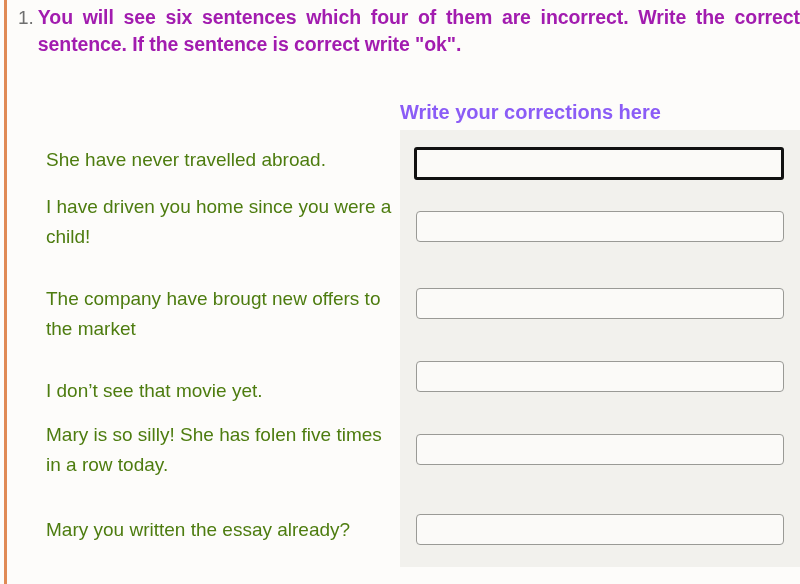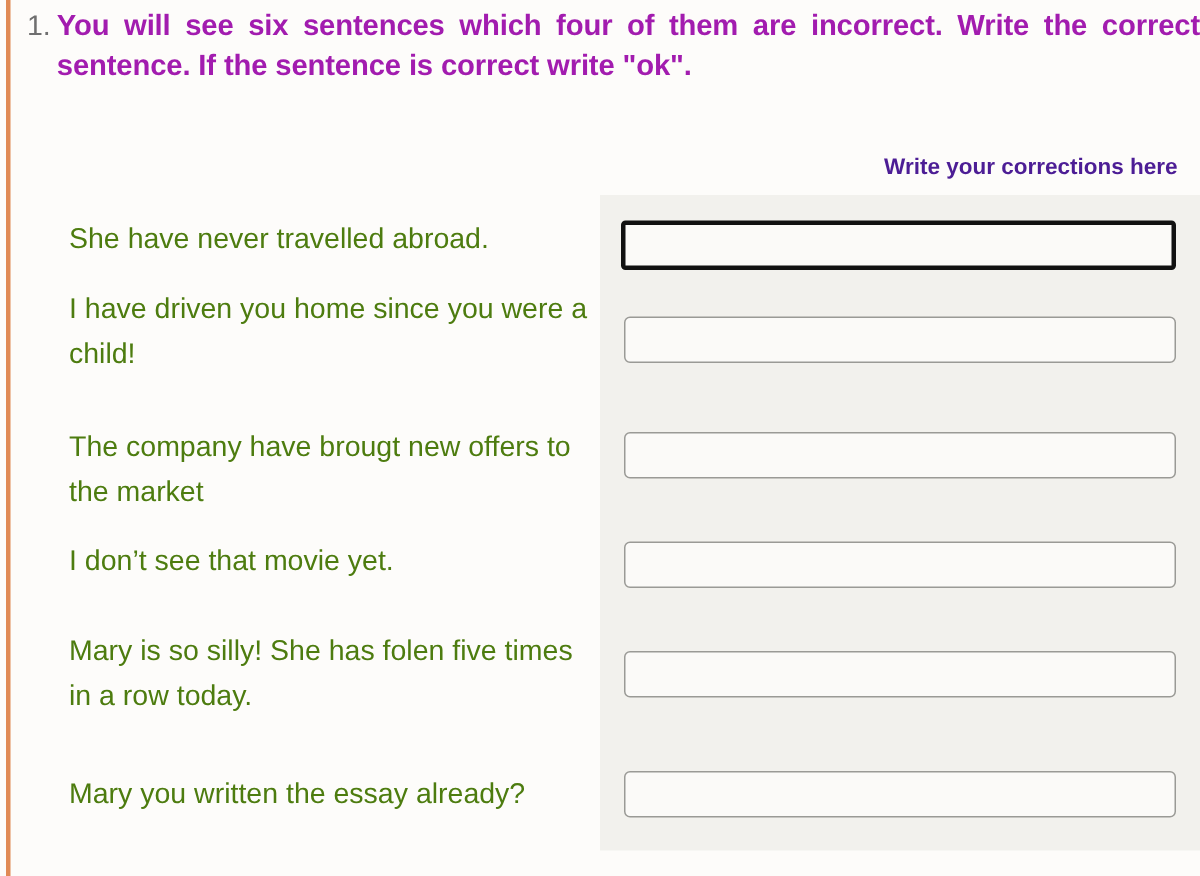--- a/index.html
+++ b/index.html
@@ -80,24 +80,23 @@
     text-justify: inter-word;
     letter-spacing: -0.1px;
   }
 
   
   #corrections-heading {
     position: absolute;
     left: 400px;
     top: 100px;
     width: 385px;
-    text-align: right;
-    font-size: 15px;
+    font-size: 20px;
     font-weight: bold;
-    color: #4c1d95;
+    color: #8b5cf6;
     line-height: 24px;
   }
 
   
   .sentence {
     position: absolute;
     left: 46px;
     width: 348px;
     font-size: 19px;
     color: #4d7c0f;
@@ -141,21 +140,21 @@
   </div>
 
   <div id="corrections-heading">Write your corrections here</div>
 
   <div class="sentence" style="top:145px;">She have never travelled abroad.</div>
 
   <div class="sentence" style="top:192px;">I have driven you home since you were a child!</div>
 
   <div class="sentence" style="top:284px;">The company have brougt new offers to the market</div>
 
-  <div class="sentence" style="top:360px;">I don’t see that movie yet.</div>
+  <div class="sentence" style="top:376px;">I don’t see that movie yet.</div>
 
   <div class="sentence" style="top:420px;">Mary is so silly! She has folen five times in a row today.</div>
 
   <div class="sentence" style="top:515px;">Mary you written the essay already?</div>
 
   <input type="text" class="answer-box focused" style="top: 147px;" value="">
 
   <input type="text" class="answer-box" style="top: 211px;" value="">
 
   <input type="text" class="answer-box" style="top: 288px;" value="">

